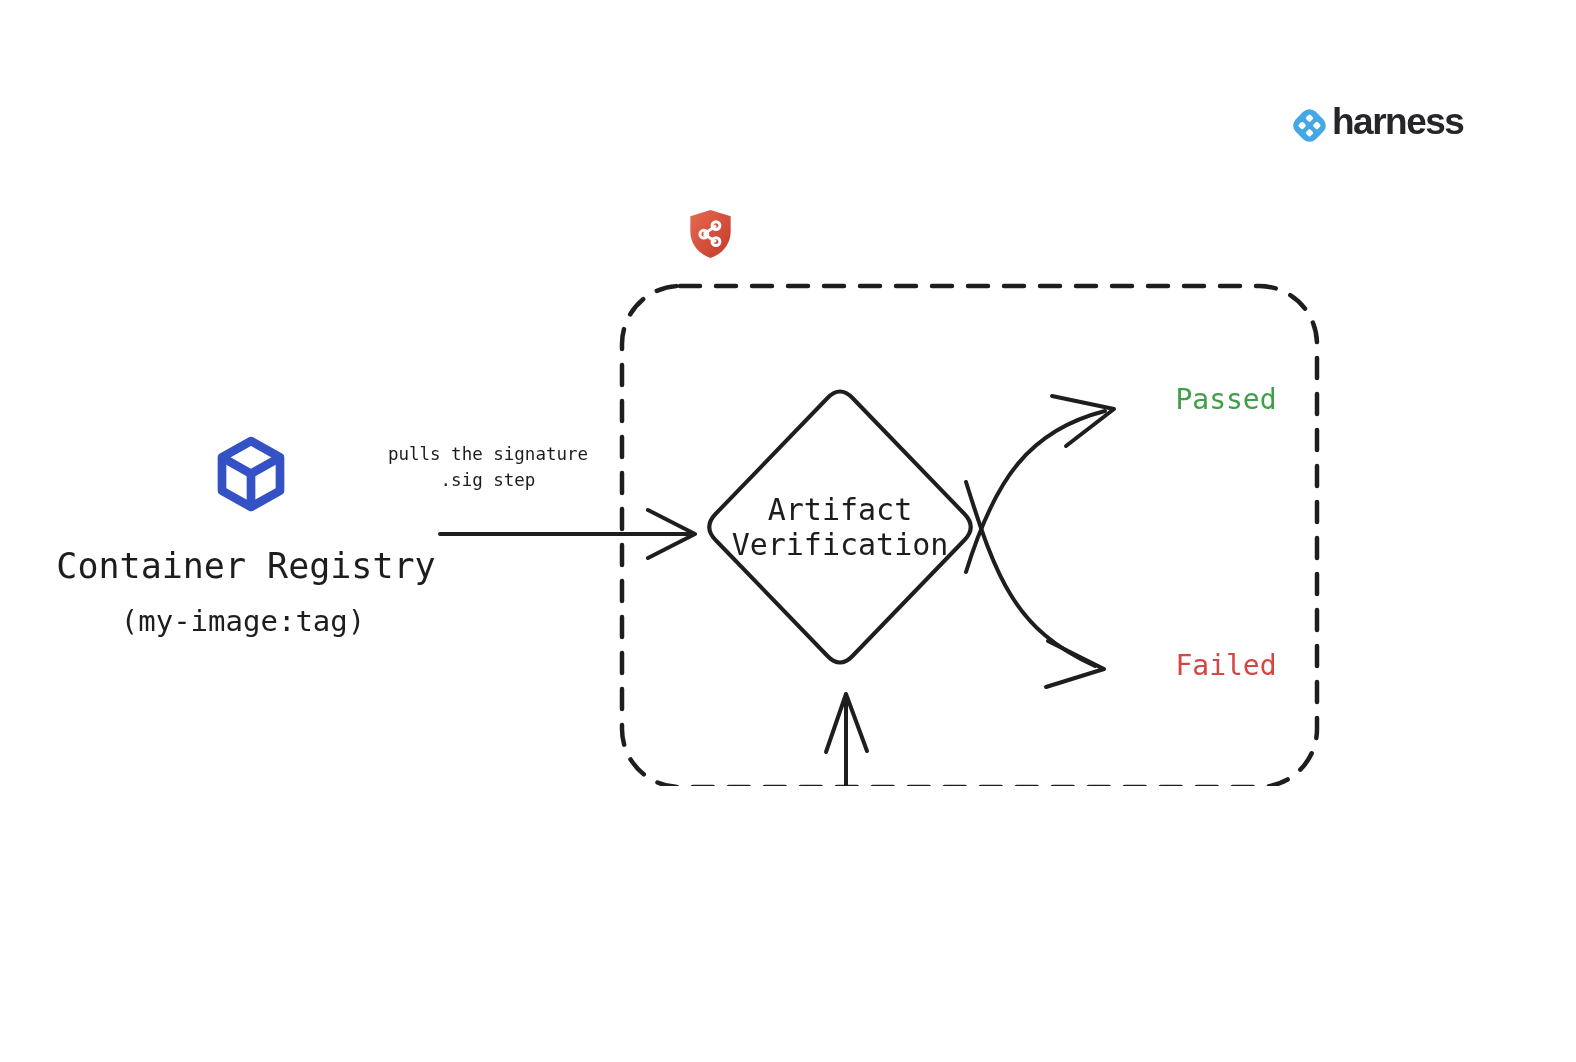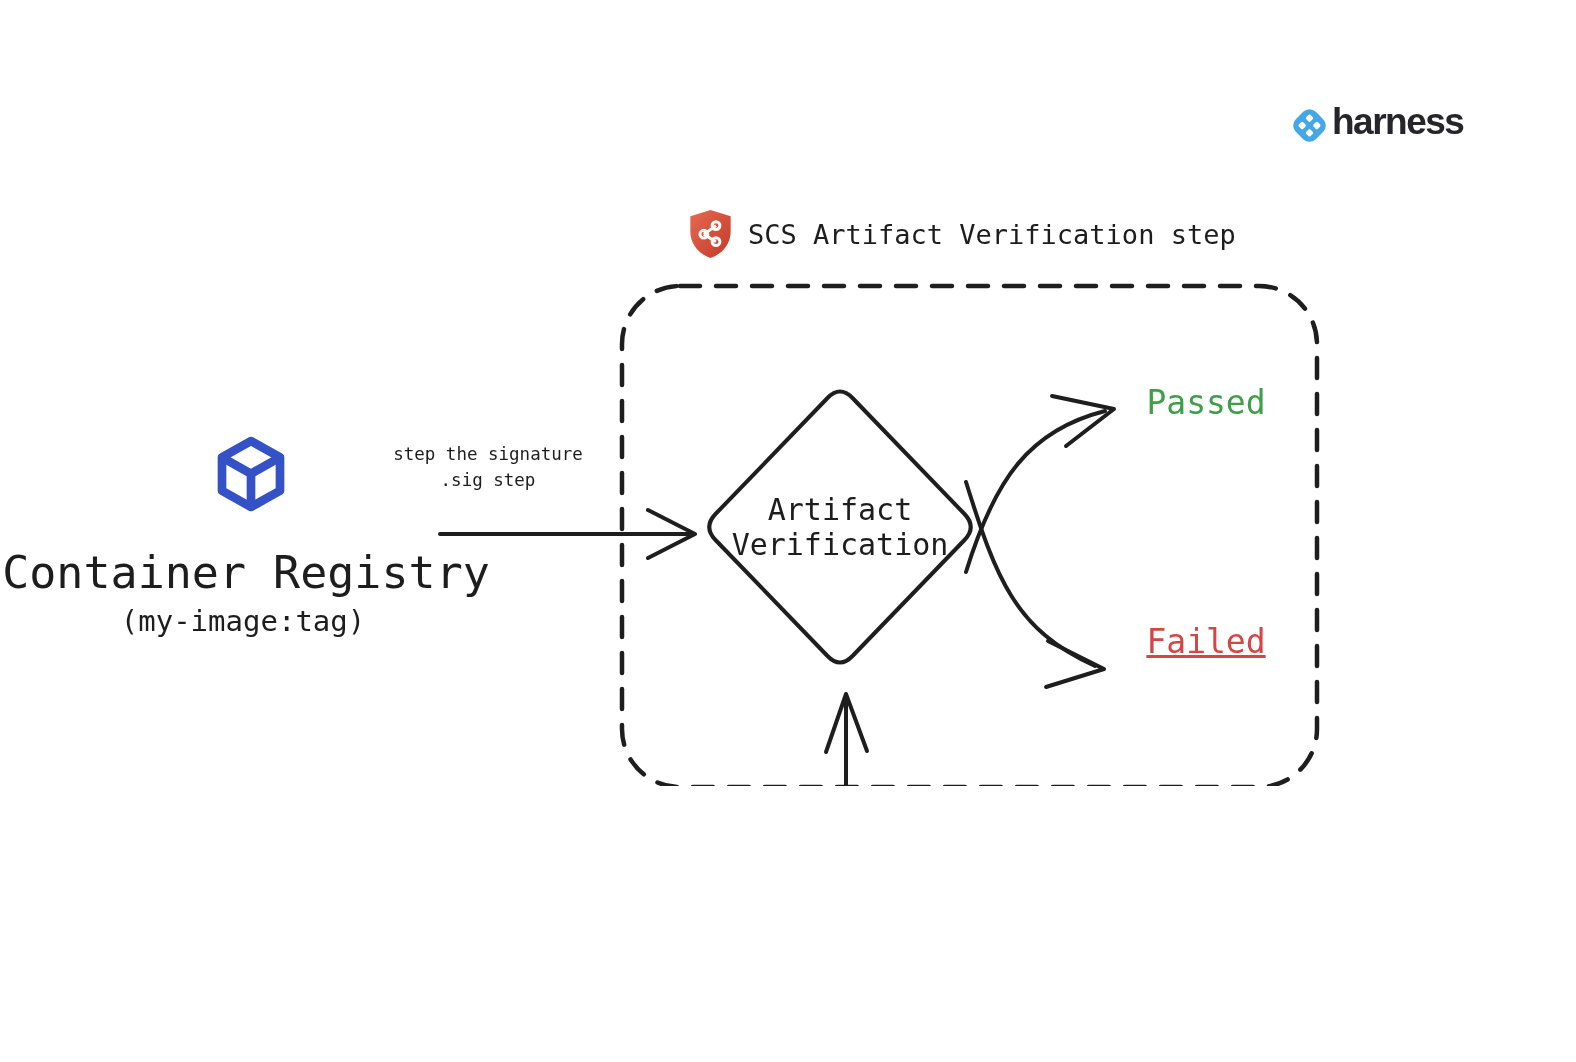--- a/index.html
+++ b/index.html
@@ -5,25 +5,25 @@
   html,body{margin:0;padding:0;background:#fff;}
   .canvas{position:relative;width:1576px;height:786px;background:#ffffff;overflow:hidden;
           font-family:"DejaVu Sans Mono",monospace;color:#1d1d1d;}
   .abs{position:absolute;}
   .ctr{transform:translateX(-50%);text-align:center;}
   svg{display:block;}
   .diagram-layer{position:absolute;left:0;top:0;}
   .brand-text{font-family:"Liberation Sans",sans-serif;font-weight:bold;
               font-size:37px;letter-spacing:-1.5px;color:#26262a;line-height:1;}
   .title-text{font-size:27px;white-space:nowrap;}
-  .cr-label{font-size:45px;white-space:nowrap;text-align:center;}
+  .cr-label{font-size:35px;white-space:nowrap;text-align:center;}
   .cr-sublabel{font-size:29px;white-space:nowrap;}
   .pull-label{font-size:17.5px;line-height:26px;white-space:nowrap;}
   .diamond-label{font-size:30px;line-height:35px;white-space:nowrap;}
-  .outcome{font-size:33px;white-space:nowrap;}
+  .outcome{font-size:28px;white-space:nowrap;margin-left:20px;}
   .outcome.passed{color:#3f9e49;}
   .outcome.failed{color:#d64545;}
   .pk-label{font-size:33px;white-space:nowrap;}
 </style>
 </head>
 <body>
 
 <div class="canvas">
 
   <svg class="diagram-layer" width="1576" height="1062" viewBox="0 0 1576 1062">
@@ -64,44 +64,43 @@
       </linearGradient>
     </defs>
     <path d="M12 1.2 L22.3 4.4 V12.2 C22.3 18.8 18 23.6 12 25.8 C6 23.6 1.7 18.8 1.7 12.2 V4.4 Z" fill="url(#sg)"></path>
     <g stroke="#fff" stroke-width="1.5" fill="none">
       <path d="M8.6 13.6 L14.8 9.2 M8.6 13.6 L14.8 17.4"></path>
       <circle cx="8.6" cy="13.6" r="2"></circle>
       <circle cx="14.8" cy="9.2" r="2"></circle>
       <circle cx="14.8" cy="17.4" r="2"></circle>
     </g>
   </svg>
-  <div class="abs title-text" style="left:748px;top:219px;">SCS Artifact Verification step</div>
 
   <svg class="abs" style="left:211px;top:432px;" width="80" height="84" viewBox="0 0 24 25">
     <g fill="none" stroke-width="2.6" stroke-linecap="round" stroke-linejoin="round" stroke="#3451c5">
       <path d="M12 2.6 L20.7 7.5 V17.5 L12 22.4 L3.3 17.5 V7.5 Z"></path>
       <path d="M3.5 7.6 L12 12.4 L20.5 7.6"></path>
       <path d="M12 12.4 V22.2"></path>
     </g>
   </svg>
   <div class="abs ctr cr-label" style="left:246px;top:546px;">Container Registry</div>
   <div class="abs ctr cr-sublabel" style="left:243px;top:604px;">(my-image:tag)</div>
 
   <div class="abs ctr pull-label" style="left:488px;top:441px;">
-    <div>step the signature</div>
+    <div>pulls the signature</div>
     <div>.sig step</div>
   </div>
 
   <div class="abs ctr diamond-label" style="left:840px;top:492px;">
     <div>Artifact</div>
     <div>Verification</div>
   </div>
 
   <div class="abs ctr outcome passed" style="left:1206px;top:383px;">Passed</div>
-  <div class="abs ctr outcome failed" style="left:1206px;top:622px;text-decoration:underline;">Failed</div>
+  <div class="abs ctr outcome failed" style="left:1206px;top:649px;">Failed</div>
 
   <svg class="abs" style="left:818px;top:871px;" width="86" height="48" viewBox="0 0 38 21">
     <circle cx="8.8" cy="11" r="6" fill="none" stroke="#111" stroke-width="3"></circle>
     <circle cx="8.8" cy="11" r="2.9" fill="#111"></circle>
     <path fill="#111" d="M14.5 8.6 L27.5 8.6 L33.6 11.2 L28 15.9 L25.7 13.5 L23.3 15.9 L20.9 13.5 L18.6 15.8 L14.5 13 Z"></path>
     <path fill="#fff" d="M27.8 10.6 L30.6 11.9 L28.2 13.9 Z"></path>
   </svg>
 
 </div>
 

